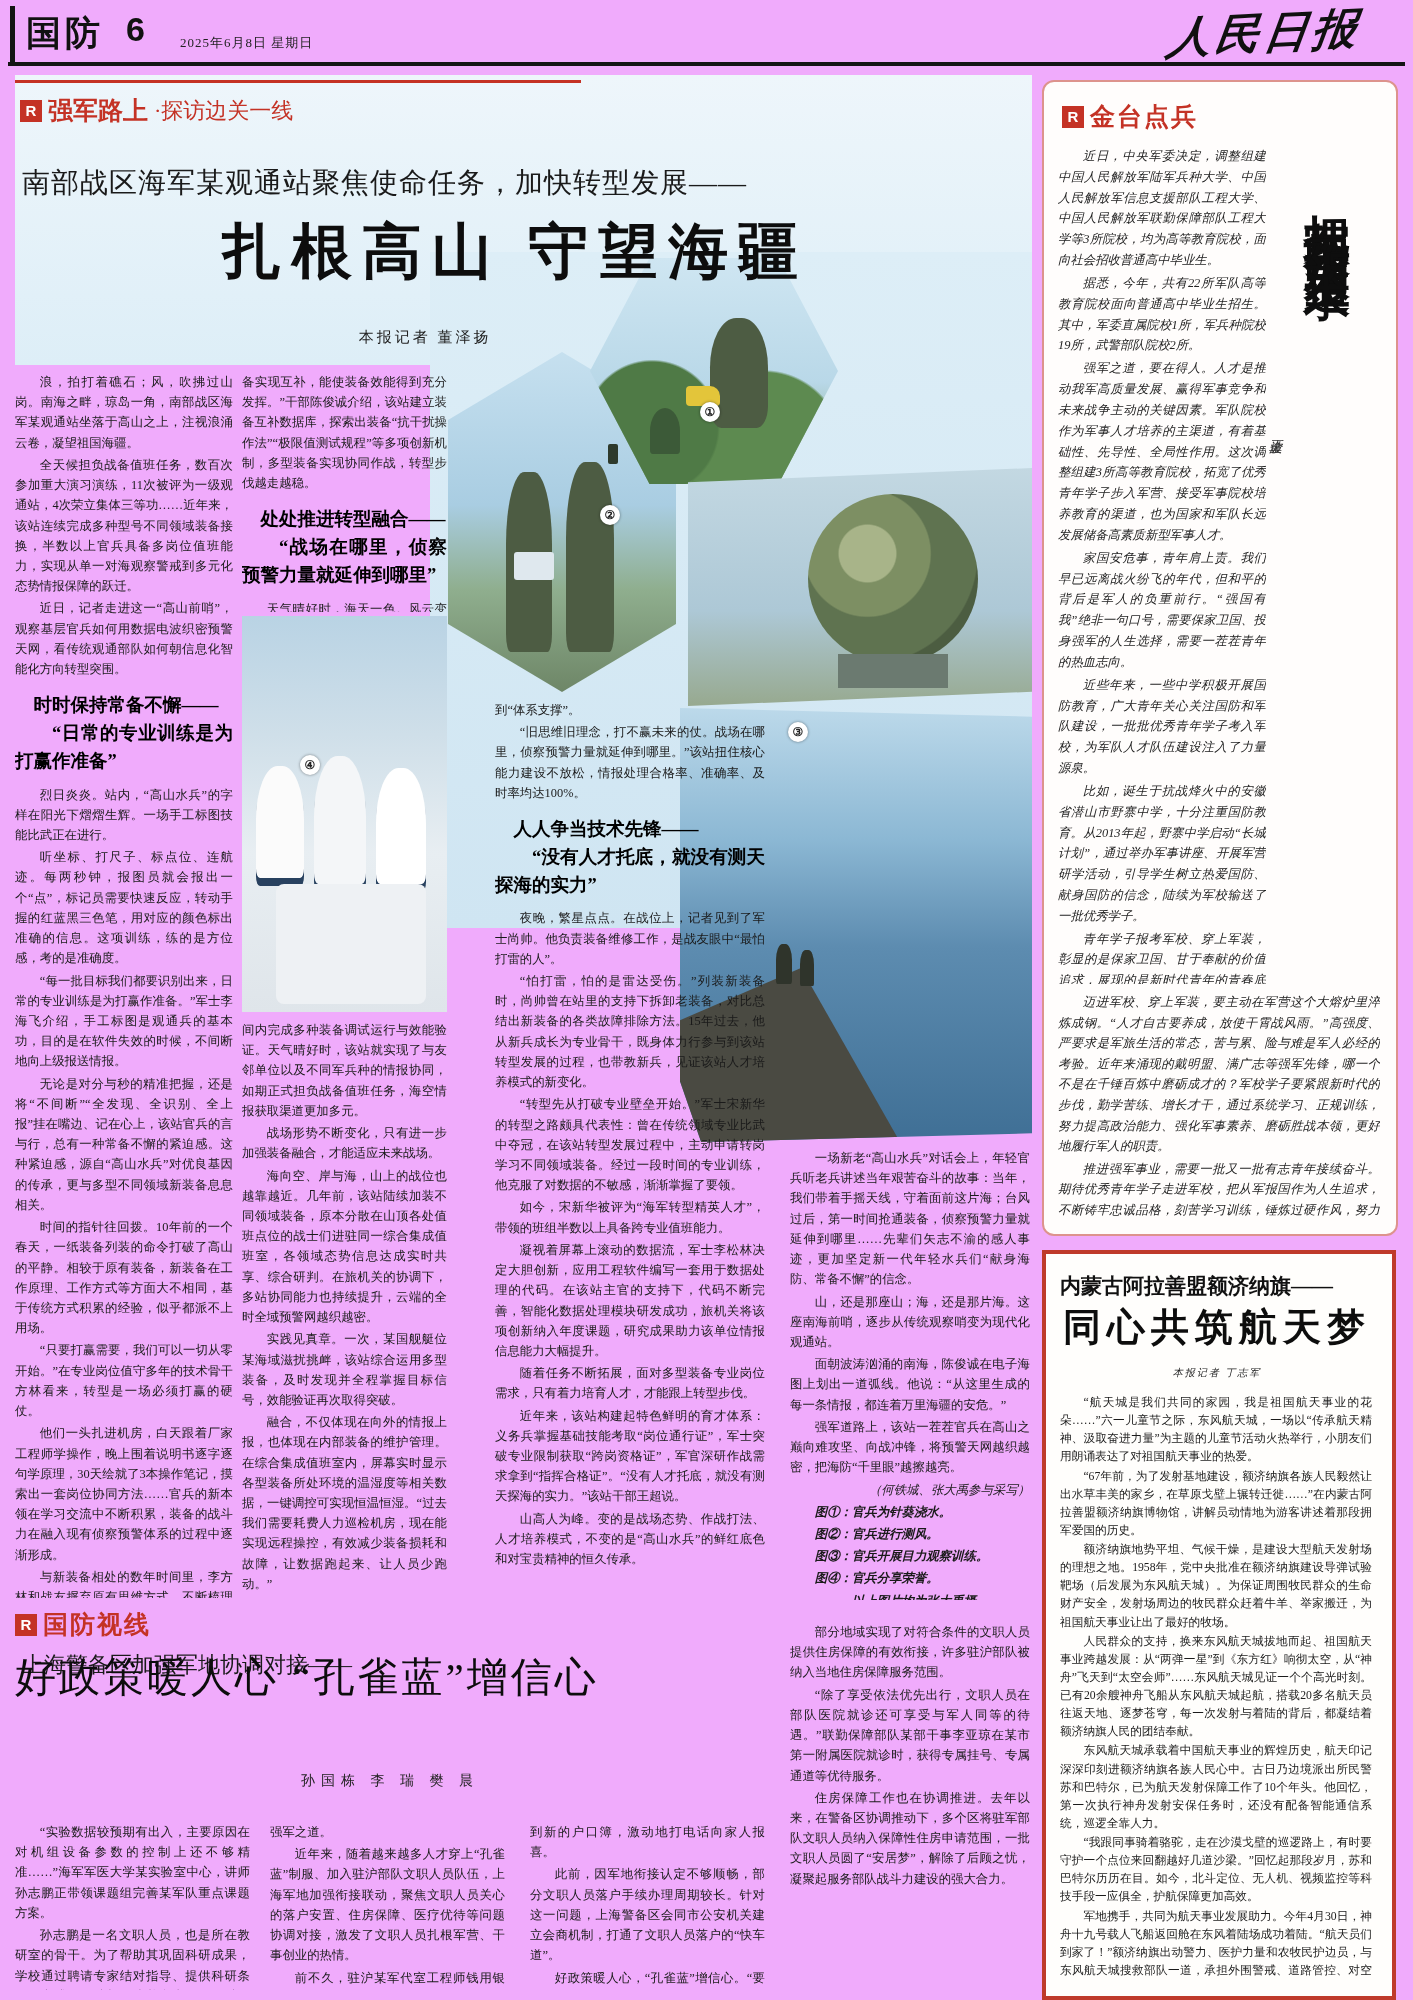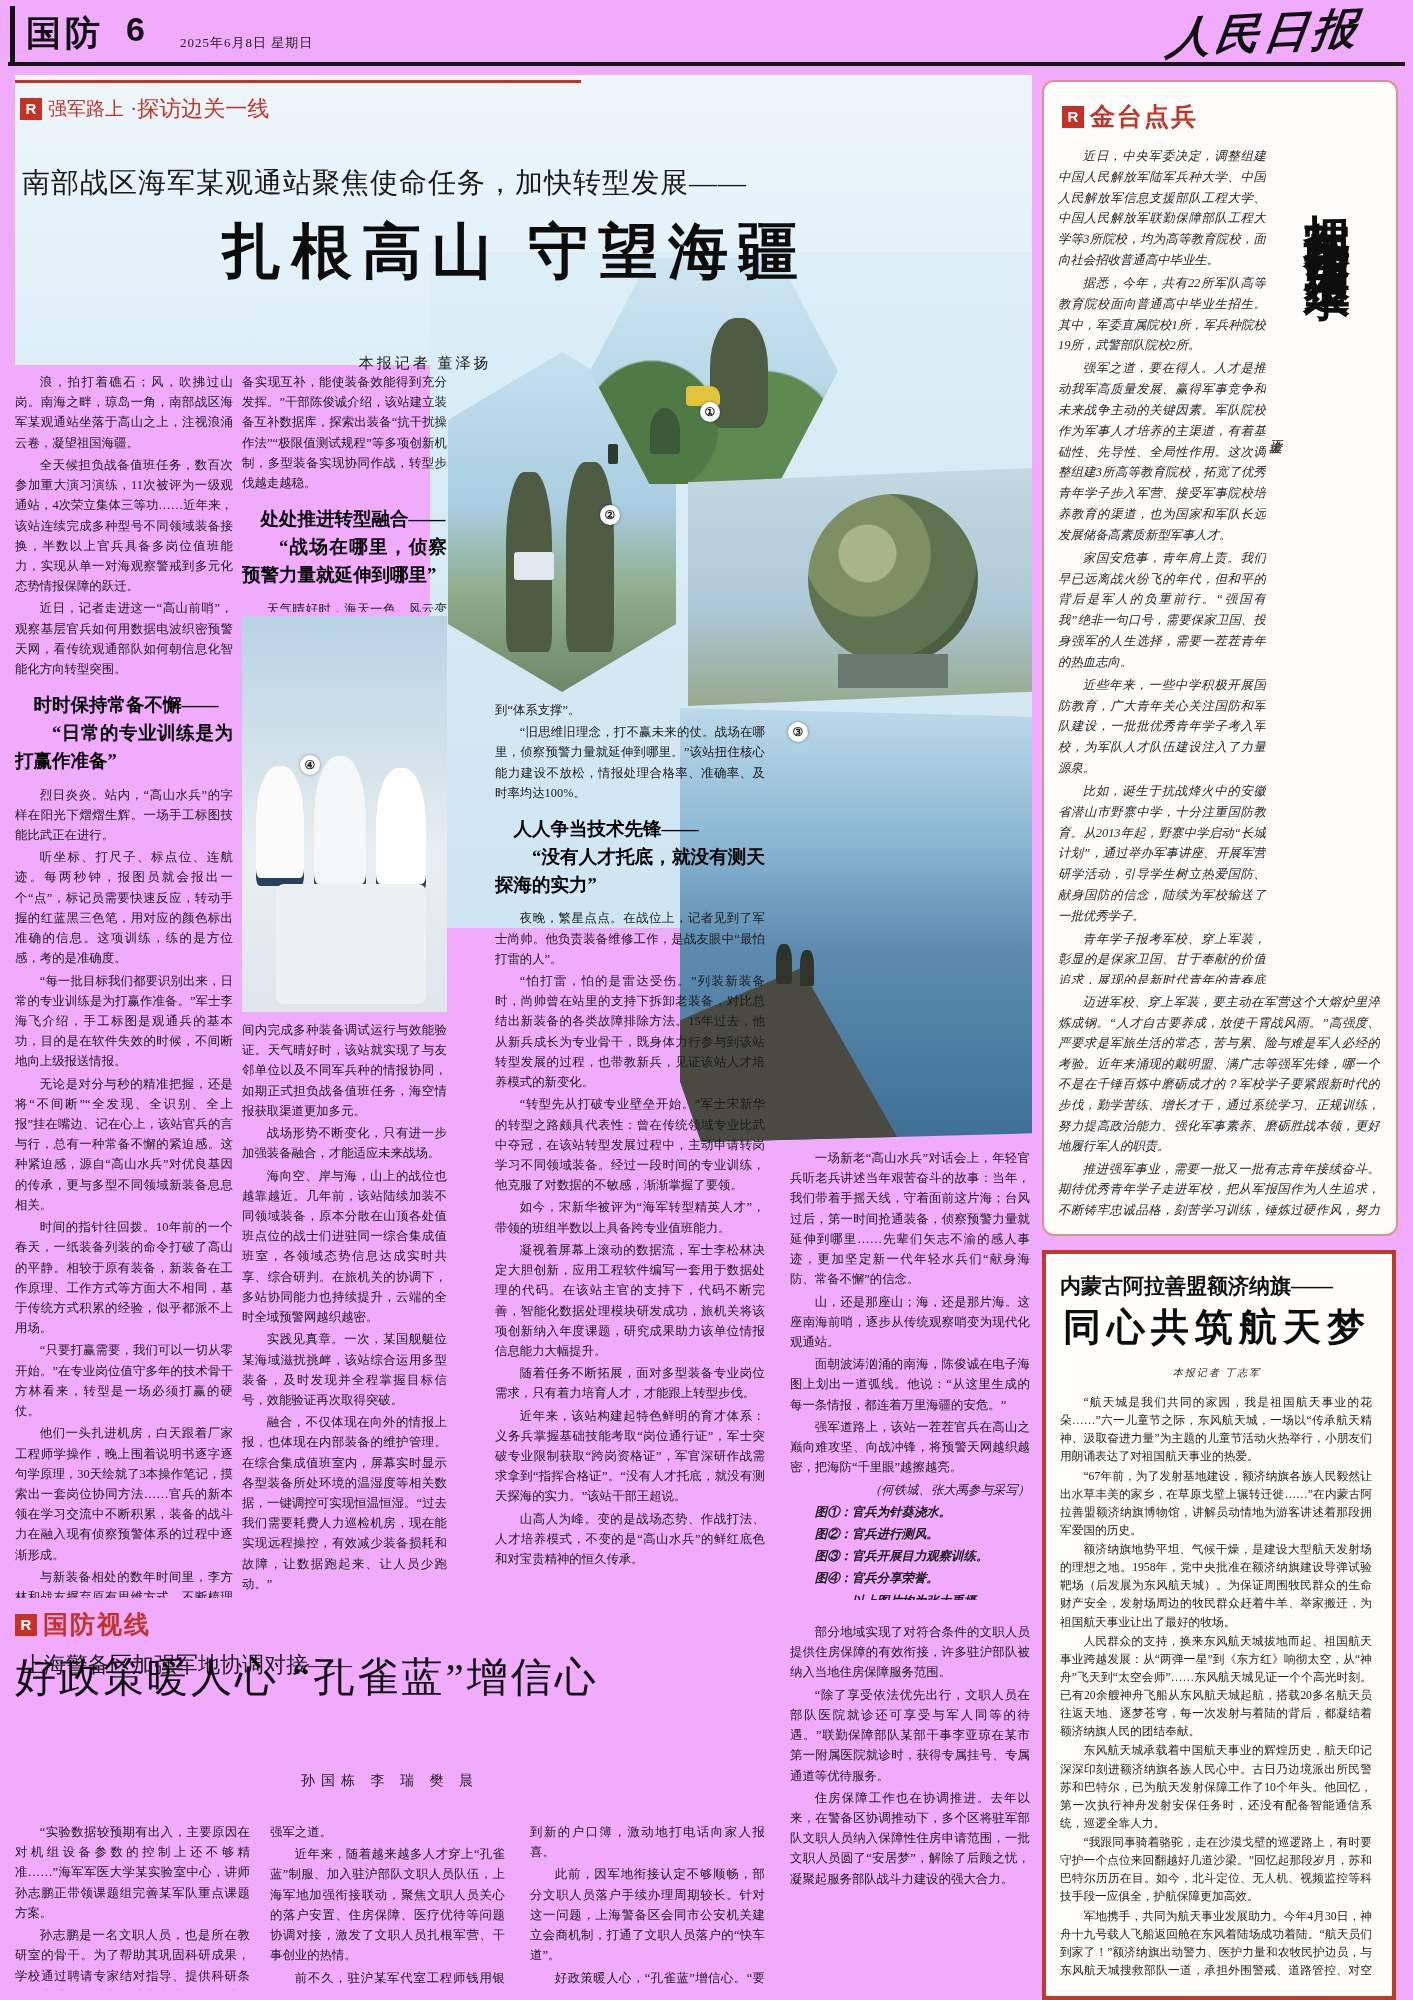--- a/index.html
+++ b/index.html
@@ -16,26 +16,26 @@
   .hdr-rule{left:8px;top:62px;width:1397px;height:4px;background:#141414;}
   .masthead{left:1168px;top:4px;font-size:44px;font-weight:900;color:#101010;letter-spacing:4px;
             transform:skewX(-10deg) rotate(-3deg);font-style:italic;}
   
   .sky-wash{left:15px;top:75px;width:1017px;height:290px;background:linear-gradient(180deg,#eef6fb,#ddeef7);}
   .collage-wash{left:430px;top:252px;width:602px;height:676px;background:linear-gradient(180deg,#ddeef7,#cfe5f2);}
   .red-rule{left:15px;top:80px;width:566px;height:3px;background:#c43225;}
   .banner{left:20px;top:94px;display:flex;align-items:center;gap:6px;}
   .rbox{display:inline-block;width:22px;height:22px;background:#c43225;color:#fff;text-align:center;
         line-height:22px;font-size:15px;font-weight:900;font-family:"Liberation Sans",sans-serif;}
-  .banner-strong{font-size:19px;font-weight:400;color:#c43225;font-family:"Liberation Sans",sans-serif;}
+  .banner-strong{font-size:25px;font-weight:700;color:#c43225;font-family:"Liberation Sans",sans-serif;}
   .banner-light{font-size:22px;color:#c43225;}
   .kicker{left:22px;top:164px;width:800px;font-size:28px;color:#1a1a1a;letter-spacing:1px;}
   .headline{left:15px;top:212px;width:1000px;text-align:center;font-size:60px;font-weight:900;
             letter-spacing:10px;color:#0d0d0d;font-family:"Liberation Sans","DejaVu Sans",sans-serif;}
-  .byline{left:15px;top:328px;width:820px;text-align:center;font-size:15px;color:#222;letter-spacing:3px;margin-top:26px;}
+  .byline{left:15px;top:328px;width:820px;text-align:center;font-size:15px;color:#222;letter-spacing:3px;}
   .col{position:absolute;font-size:12.4px;line-height:1.63;text-align:justify;color:#1a1a1a;overflow:hidden;}
   .col p{margin:0 0 2px;text-indent:2em;}
   .col p.cont{text-indent:0;}
   .subhead{margin:13px 0 9px;font-weight:700;font-size:18.5px;line-height:1.5;color:#000;}
   .subhead .l1{text-indent:1em;margin:0;}
   .subhead .l2{text-indent:2em;margin:0;}
   .credit p{text-align:right;font-style:italic;text-indent:0;}
   .caps p{font-style:italic;font-weight:600;}
   .photos-by p{font-style:italic;font-weight:600;text-indent:5em;}
   

